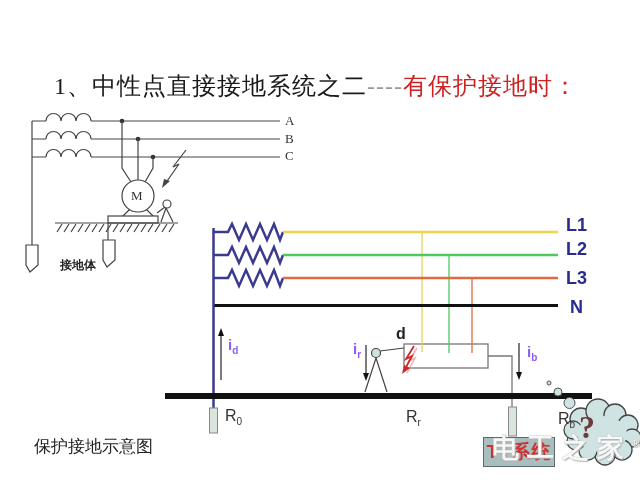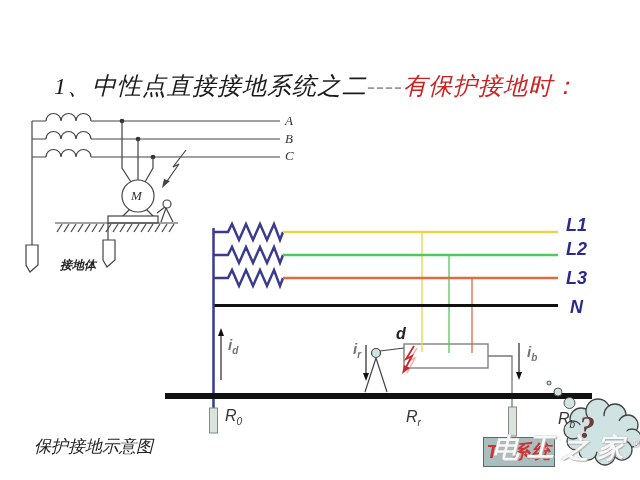--- a/index.html
+++ b/index.html
@@ -1,29 +1,29 @@
 <!DOCTYPE html>
 <html style="--c-l1: #e9d44b; --c-l2: #4ec95c; --c-l3: #e06a42; --c-neutral: #111111; --c-navy: #3a3a8e; --c-label: #2b2b8f; --c-lightning: #cc2a2a; --c-stroke: #444444; --c-badge_bg: #a9bfbf; --c-badge_text: #d03030; --c-cloud: #cfe3e3; --c-question: #6e3a3a; --c-title_red: #cc2222; --c-dash_gray: #999999;"><head>
 <meta charset="utf-8">
 <style>
   html,body{margin:0;padding:0;background:#fff;}
   #slide{position:relative;width:640px;height:480px;background:#fff;overflow:hidden;
-         font-family:"Liberation Sans",sans-serif;font-style:italic;}
+         font-family:"Liberation Sans",sans-serif;}
   #art{position:absolute;left:0;top:0;}
   .lbl{position:absolute;white-space:nowrap;}
   
   .title{left:54px;top:70px;font-family:"Liberation Serif",serif;font-size:24px;color:#1a1a1a;letter-spacing:1px;}
   .title .dashes{color:var(--c-dash_gray);}
   .title .red{color:var(--c-title_red);}
   
   .phase{font-family:"Liberation Serif",serif;font-size:13px;color:#333;}
   
   .lline{font-weight:bold;font-size:18px;color:var(--c-label);text-align:right;}
   
-  .cur{font-weight:bold;font-size:15px;color:#737373;}
+  .cur{font-weight:bold;font-size:15px;color:#8b5cf6;}
   .cur sub,.res sub{font-size:10px;}
   .res{font-size:16px;color:#333;margin-left:36px;}
   .fault-d{font-weight:bold;font-size:16px;color:#222;}
   .cjk-small{font-size:12px;font-weight:bold;color:#222;margin-top:12px;}
   .caption{font-family:"Liberation Serif",serif;font-size:17px;color:#222;}
   .badge{position:absolute;left:483px;top:437px;width:72px;height:30px;
          background:var(--c-badge_bg);border:1.5px solid #5a6a6a;box-sizing:border-box;
          text-align:center;line-height:27px;font-weight:bold;font-size:19px;
          color:var(--c-badge_text);letter-spacing:1px;}
   .question{left:579px;top:409px;font-family:"Liberation Serif",serif;font-weight:bold;

